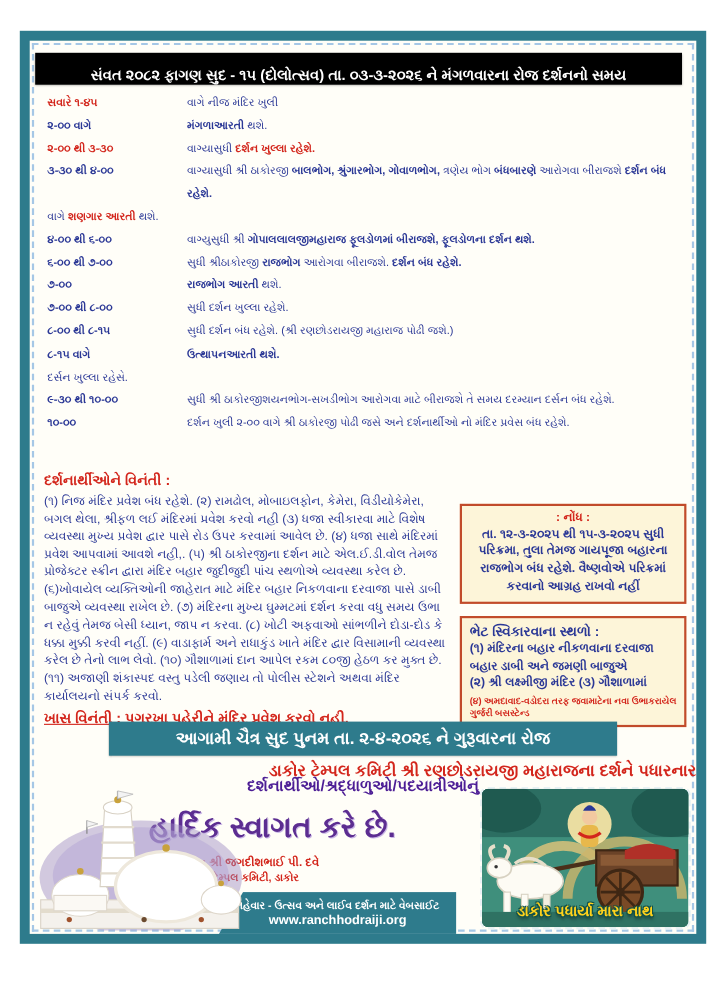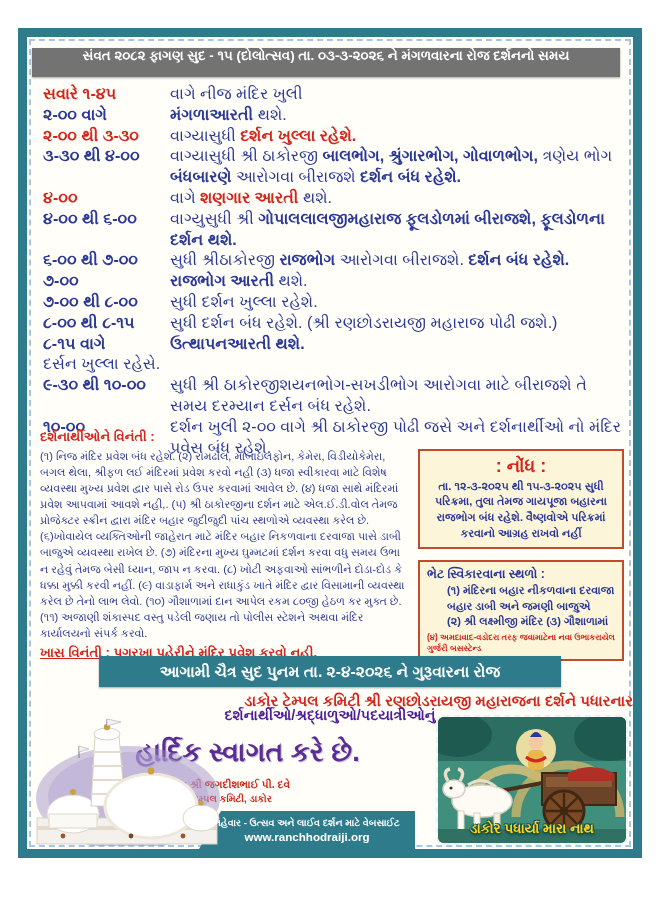--- a/index.html
+++ b/index.html
@@ -11,45 +11,45 @@
   .frame{
     position:absolute;left:18px;top:28px;width:624px;height:830px;
     box-sizing:border-box;border:9px solid #2e7b8c;background:#fffef8;
   }
   .inner-dash{
     position:absolute;inset:2px;border:2px dashed #a5c7e6;pointer-events:none;
   }
   
   .header-bar{
     position:absolute;left:5px;top:11px;right:13px;height:29px;
-    background:#737373;color:#fff;font-weight:bold;font-size:13.4px;
-    display:flex;align-items:flex-start;justify-content:center;white-space:nowrap;
+    background:#000000;color:#fff;font-weight:bold;font-size:13.4px;
+    display:flex;align-items:flex-end;justify-content:center;white-space:nowrap;
     box-shadow:0 1px 2px rgba(0,0,0,.35);
   }
   
   .schedule{position:absolute;top:47px;left:16px;right:8px;}
-  .srow{display:flex;font-size:16px;line-height:20.8px;}
+  .srow{display:flex;font-size:10px;line-height:20.8px;}
   .stime{width:127px;flex:none;color:#2b3896;font-weight:bold;}
   .stime.red{color:#d3261c;}
   .sdesc{flex:1;color:#2b3896;}
   .sdesc .b{font-weight:bold;}
   .sdesc .r{color:#d3261c;}
   
   .middle{position:absolute;top:390px;left:13px;right:9px;display:flex;gap:9px;align-items:flex-end;}
   .requests{flex:1;min-width:0;}
   .req-title{color:#d3261c;font-weight:bold;font-size:13px;margin:2px 0 3px 0;}
   .req-body{color:#2b3896;font-size:11.1px;line-height:1.45;}
   .special{color:#d3261c;font-weight:bold;font-size:13.2px;margin-top:4px;}
   .special .lbl{text-decoration:underline;}
   .sideboxes{width:206px;flex:none;display:flex;flex-direction:column;gap:11px;padding-top:14px;}
   .cbox{border:2px solid #c14b2b;background:#fdf5d9;padding:5px 7px;box-sizing:border-box;}
-  .note-title{color:#d3261c;font-weight:bold;font-size:18px;text-align:center;margin-bottom:2px;}
+  .note-title{color:#d3261c;font-weight:bold;font-size:11px;text-align:center;margin-bottom:2px;}
   .note-body{color:#2b3896;font-weight:bold;font-size:11.2px;line-height:1.42;text-align:center;}
   .gift-title{color:#2b3896;font-weight:bold;font-size:12.4px;margin-bottom:2px;}
-  .gift-item{color:#2b3896;font-weight:bold;font-size:11.1px;line-height:1.38;margin-left:20px;}
+  .gift-item{color:#2b3896;font-weight:bold;font-size:11.1px;line-height:1.38;}
   .gift-small{color:#d3261c;font-weight:bold;font-size:8.4px;margin-top:3px;line-height:1.3;}
   
   .footer{position:absolute;left:0;right:0;top:614px;bottom:0;}
   .banner{
     position:absolute;left:72px;right:72px;top:5px;height:31px;
     background:#2e7b8c;color:#fff;font-weight:bold;font-size:15.6px;
     display:flex;align-items:center;justify-content:center;white-space:nowrap;
     box-shadow:0 1px 2px rgba(0,0,0,.35);
   }
   .fline1{position:absolute;top:41px;left:0;right:0;text-align:right;color:#d3261c;font-weight:bold;font-size:15px;}
@@ -101,21 +101,20 @@
       </div>
       <div class="srow">
         <span class="stime red">૨-૦૦ થી ૩-૩૦</span>
         <span class="sdesc"><span class="">વાગ્યાસુધી </span><span class="b r">દર્શન ખુલ્લા રહેશે.</span></span>
       </div>
       <div class="srow">
         <span class="stime">૩-૩૦ થી ૪-૦૦</span>
         <span class="sdesc"><span class="">વાગ્યાસુધી શ્રી ઠાકોરજી </span><span class="b ">બાલભોગ, શ્રુંગારભોગ, ગોવાળભોગ,</span><span class=""> ત્રણેય ભોગ </span><span class="b ">બંધબારણે</span><span class=""> આરોગવા બીરાજશે </span><span class="b ">દર્શન બંધ રહેશે.</span></span>
       </div>
       <div class="srow">
-        <span class="stime red">૪-૦૦</span>
         <span class="sdesc"><span class="">વાગે </span><span class="b r">શણગાર આરતી</span><span class=""> થશે.</span></span>
       </div>
       <div class="srow">
         <span class="stime">૪-૦૦ થી ૬-૦૦</span>
         <span class="sdesc"><span class="">વાગ્યુસુધી શ્રી </span><span class="b ">ગોપાલલાલજીમહારાજ ફૂલડોળમાં બીરાજશે, ફૂલડોળના દર્શન થશે.</span></span>
       </div>
       <div class="srow">
         <span class="stime">૬-૦૦ થી ૭-૦૦</span>
         <span class="sdesc"><span class="">સુધી શ્રીઠાકોરજી </span><span class="b ">રાજભોગ</span><span class=""> આરોગવા બીરાજશે. </span><span class="b ">દર્શન બંધ રહેશે.</span></span>
       </div>

